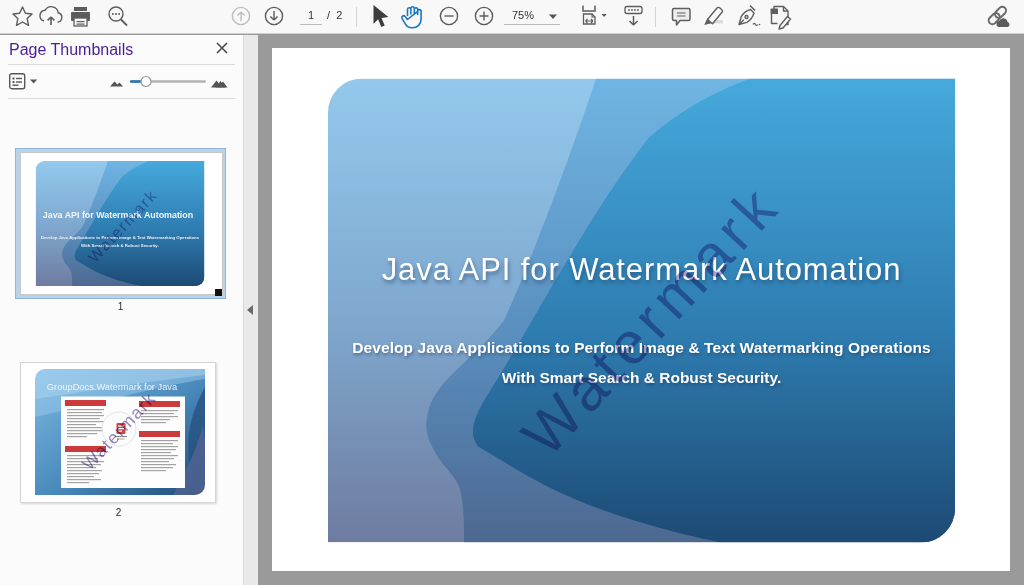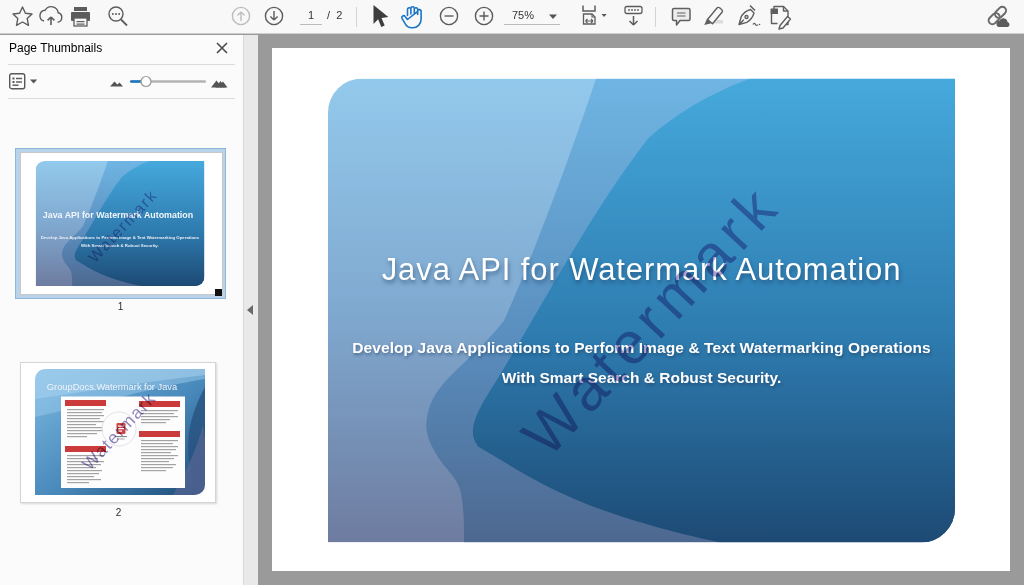--- a/index.html
+++ b/index.html
@@ -14,21 +14,21 @@
 .sep { position:absolute; top:7px; width:1px; height:20px; background:#d2d2d2; }
 #pgnum { position:absolute; left:300px; top:8px; width:22px; height:17px;
   border-bottom:1px solid #bbb; text-align:center; font-size:11px; color:#333; line-height:15px;}
 #pgtot { position:absolute; left:327px; top:9px; font-size:11px; color:#333; }
 #zoomtxt { position:absolute; left:504px; top:8px; width:56px; height:17px;
   border-bottom:1px solid #bbb; font-size:11px; color:#333; line-height:15px; padding-left:8px;}
 
 
 #sidebar { position:absolute; left:0; top:35px; width:244px; height:550px;
   background:#fbfbfb; border-right:1px solid #d8d8d8; }
-#sbtitle { position:absolute; left:9px; top:41px; font-size:12px; color:#000000; }
+#sbtitle { position:absolute; left:9px; top:41px; font-size:16px; color:#4c1d95; }
 .sbline { position:absolute; left:8px; width:227px; height:1px; background:#dcdcdc; }
 #strip { position:absolute; left:244px; top:35px; width:14px; height:550px; background:#e9e9e9; }
 #collapse { position:absolute; left:247px; top:305px; width:0; height:0;
   border-top:5px solid transparent; border-bottom:5px solid transparent;
   border-right:6px solid #6a6a6a; }
 
 
 #th1sel { position:absolute; left:15px; top:148px; width:211px; height:151px;
   background:#b8d3ea; border:1px solid #8fb6d8; }
 #th1pg { position:absolute; left:20px; top:152px; width:203px; height:143px;

